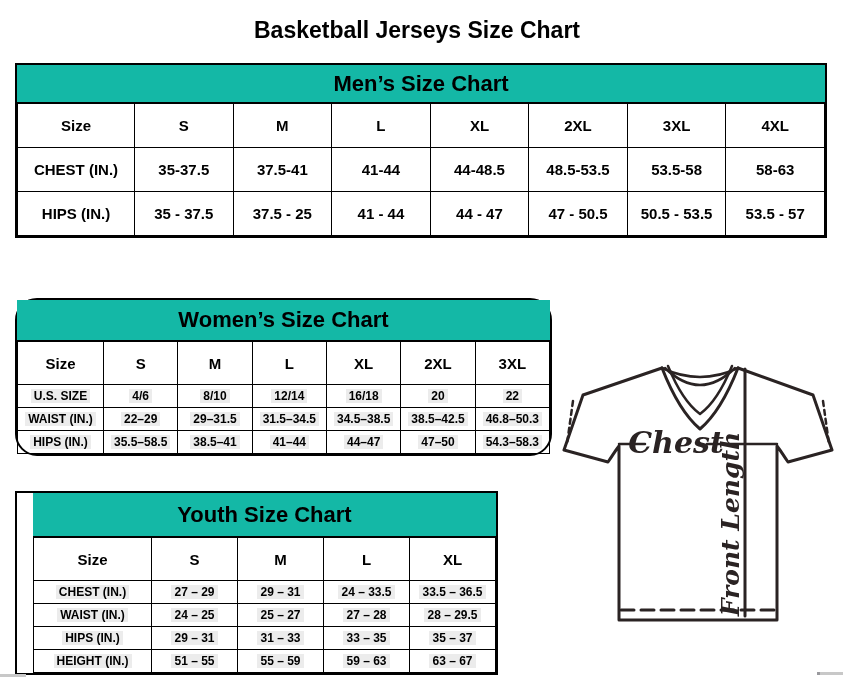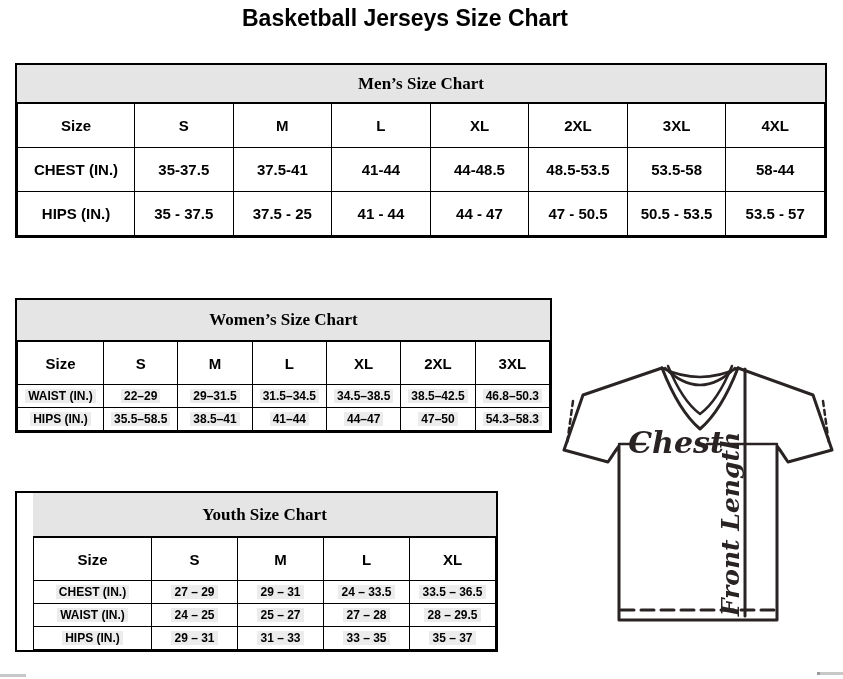--- a/index.html
+++ b/index.html
@@ -1,29 +1,29 @@
 <!DOCTYPE html>
 <html><head>
 <meta charset="utf-8">
 <style>
   html,body{margin:0;padding:0;background:#fff;}
   .canvas{position:relative;width:843px;height:679px;background:#ffffff;overflow:hidden;
           font-family:"Liberation Sans",sans-serif;color:#000;}
-  .title{position:absolute;top:5px;left:0;width:810px;margin:0;text-align:center;
+  .title{position:absolute;top:5px;left:0;width:810px;margin:12px;text-align:center;
          font-size:23px;font-weight:bold;}
   .tblsec{position:absolute;border:2px solid #000;box-sizing:border-box;background:#fff;}
-  .cap{background:#e5e5e5;border-bottom:1px solid #000;display:flex;align-items:center;
-       justify-content:center;font-weight:bold;font-size:17px;font-family:Liberation Serif, serif;}
+  .cap{background:#14b8a6;border-bottom:1px solid #000;display:flex;align-items:center;
+       justify-content:center;font-weight:bold;font-size:22px;}
   .tblsec table{border-collapse:collapse;width:100%;table-layout:fixed;}
   .tblsec th,.tblsec td{border:1px solid #000;text-align:center;vertical-align:middle;
        font-weight:bold;padding:0;overflow:hidden;white-space:nowrap;}
   .mens{left:15px;top:63px;width:812px;}
   .mens .cap{height:37px;}
   .mens th,.mens td{height:43px;font-size:15px;}
-  .womens{left:15px;top:298px;width:537px;}
+  .womens{left:15px;top:298px;width:537px;border-radius:22px;}
   .womens .cap{height:40px;}
   .womens tr.szrow th{height:42px;font-size:15px;}
   .womens tr.datarow th,.womens tr.datarow td{height:22px;font-size:12px;}
   .youth{left:15px;top:491px;width:483px;padding-left:16px;}
   .youth .cap{height:43px;}
   .youth tr.szrow th{height:42px;font-size:15px;}
   .youth tr.datarow th,.youth tr.datarow td{height:22px;font-size:12px;}
   .hl{background:#ececec;padding:0 3px;}
   .jersey{position:absolute;left:555px;top:353px;width:288px;height:282px;}
   .jersey svg{display:block;width:100%;height:100%;}
@@ -66,21 +66,21 @@
         </thead>
         <tbody>
           <tr class="datarow">
             <th>CHEST (IN.)</th>
             <td>35-37.5</td>
             <td>37.5-41</td>
             <td>41-44</td>
             <td>44-48.5</td>
             <td>48.5-53.5</td>
             <td>53.5-58</td>
-            <td>58-44</td>
+            <td>58-63</td>
           </tr>
           <tr class="datarow">
             <th>HIPS (IN.)</th>
             <td>35 - 37.5</td>
             <td>37.5 - 25</td>
             <td>41 - 44</td>
             <td>44 - 47</td>
             <td>47 - 50.5</td>
             <td>50.5 - 53.5</td>
             <td>53.5 - 57</td>
@@ -107,20 +107,29 @@
             <th>S</th>
             <th>M</th>
             <th>L</th>
             <th>XL</th>
             <th>2XL</th>
             <th>3XL</th>
           </tr>
         </thead>
         <tbody>
           <tr class="datarow">
+            <th><span class="hl">U.S. SIZE</span></th>
+            <td><span class="hl">4/6</span></td>
+            <td><span class="hl">8/10</span></td>
+            <td><span class="hl">12/14</span></td>
+            <td><span class="hl">16/18</span></td>
+            <td><span class="hl">20</span></td>
+            <td><span class="hl">22</span></td>
+          </tr>
+          <tr class="datarow">
             <th><span class="hl">WAIST (IN.)</span></th>
             <td><span class="hl">22–29</span></td>
             <td><span class="hl">29–31.5</span></td>
             <td><span class="hl">31.5–34.5</span></td>
             <td><span class="hl">34.5–38.5</span></td>
             <td><span class="hl">38.5–42.5</span></td>
             <td><span class="hl">46.8–50.3</span></td>
           </tr>
           <tr class="datarow">
             <th><span class="hl">HIPS (IN.)</span></th>
@@ -169,20 +178,27 @@
             <td><span class="hl">27 – 28</span></td>
             <td><span class="hl">28 – 29.5</span></td>
           </tr>
           <tr class="datarow">
             <th><span class="hl">HIPS (IN.)</span></th>
             <td><span class="hl">29 – 31</span></td>
             <td><span class="hl">31 – 33</span></td>
             <td><span class="hl">33 – 35</span></td>
             <td><span class="hl">35 – 37</span></td>
           </tr>
+          <tr class="datarow">
+            <th><span class="hl">HEIGHT (IN.)</span></th>
+            <td><span class="hl">51 – 55</span></td>
+            <td><span class="hl">55 – 59</span></td>
+            <td><span class="hl">59 – 63</span></td>
+            <td><span class="hl">63 – 67</span></td>
+          </tr>
         </tbody>
       </table>
   </section>
 
   <div class="jersey">
     <svg viewBox="0 0 288 280">
       <g fill="none" stroke="#2a2323" stroke-linejoin="round" stroke-linecap="round">
 
         <path stroke-width="3" d="M 107 14 L 28 41 L 9 96 L 53 108 C 58 101 60 97 64 92 L 64 266 L 222 266 L 222 92 C 226 97 228 101 233 108 L 277 96 L 258 41 L 183 14"></path>
 

